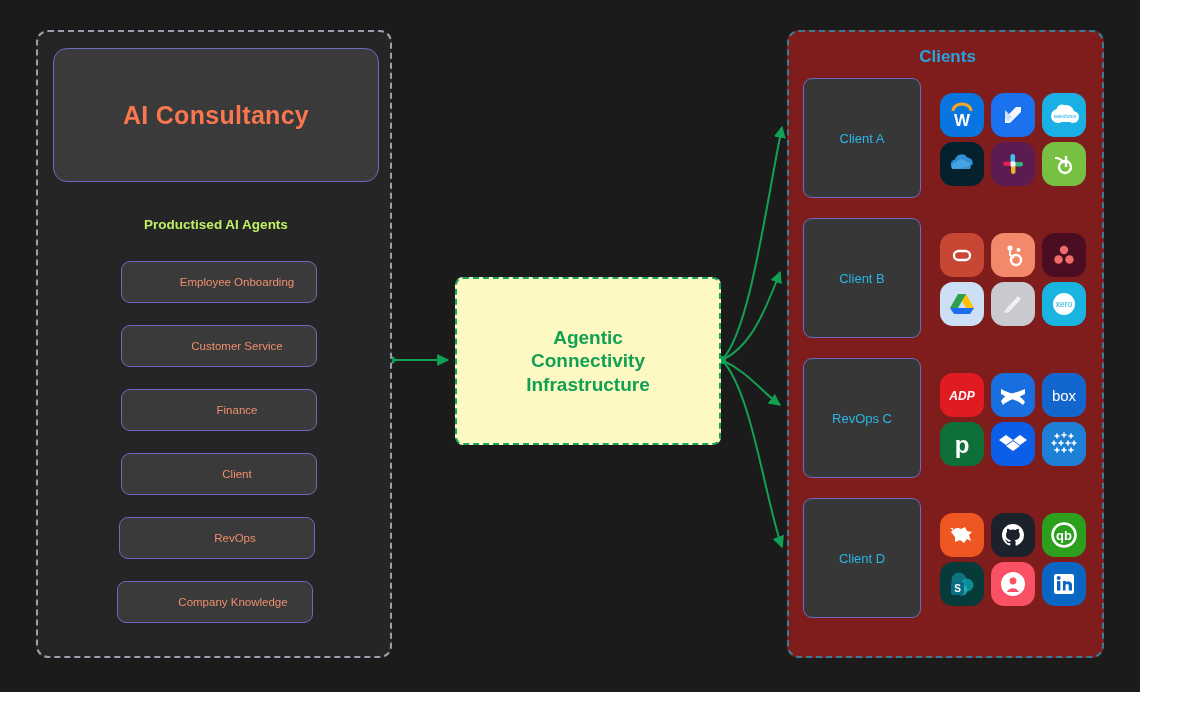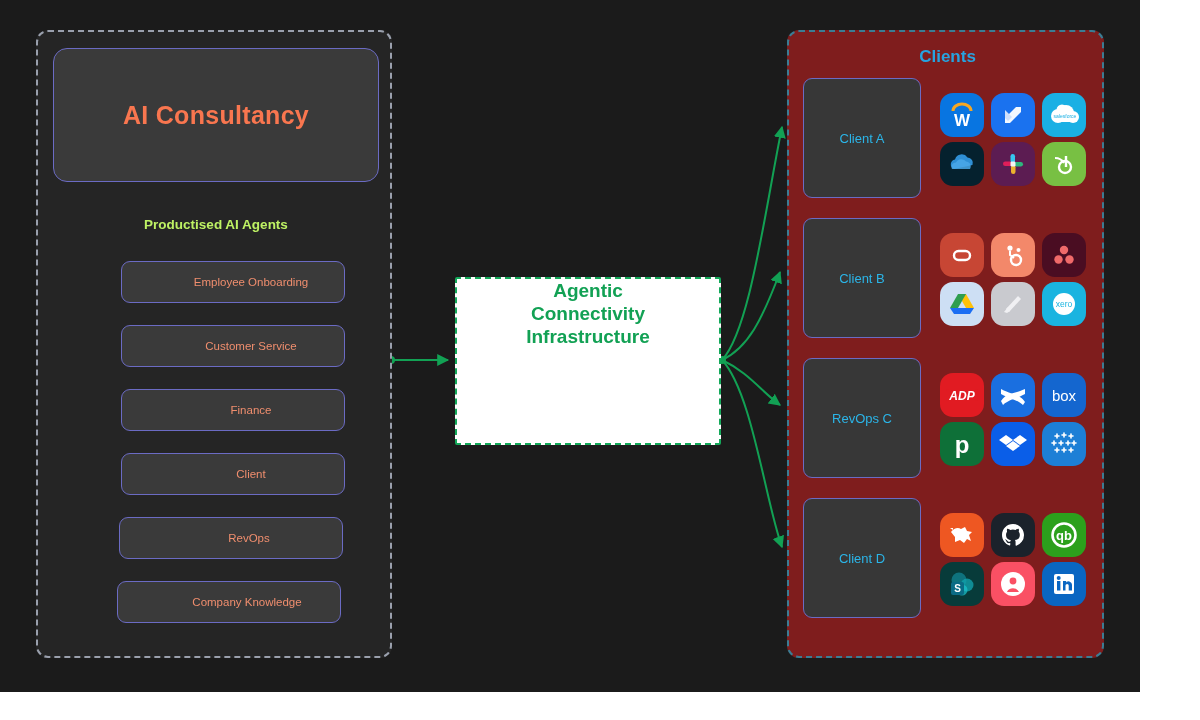--- a/index.html
+++ b/index.html
@@ -47,21 +47,21 @@
     left: 0; top: 185px;
     width: 356px;
     text-align: center;
     color: #bef264;
     font-size: 13.5px;
     font-weight: bold;
   }
   .agent-item {
     position: absolute;
     left: 83px;
-    width: 224px; height: 42px;
+    width: 196px; height: 42px;
     background: #3a3a3a;
     border: 1px solid #6b6bc4;
     border-radius: 9px;
     box-sizing: border-box;
     display: flex; align-items: center; justify-content: center;
     color: #f08e6e;
     font-size: 11.5px;
     padding-left: 36px;
   }
   .agent-item.a0 { top: 229px; }
@@ -69,25 +69,25 @@
   .agent-item.a2 { top: 357px; }
   .agent-item.a3 { top: 421px; }
   .agent-item.a4 { top: 485px; left: 81px; }
   .agent-item.a5 { top: 549px; left: 79px; }
 
   
   #aci-node {
     position: absolute;
     left: 455px; top: 277px;
     width: 266px; height: 168px;
-    background: #ffffff;
+    background: #fef9c3;
     border: 2px dashed #14a95a;
-    border-radius: 2px;
-    box-sizing: border-box;
-    display: flex; justify-content: center;
+    border-radius: 8px;
+    box-sizing: border-box;
+    display: flex; align-items: center; justify-content: center;
     text-align: center;
   }
   #aci-node .label {
     color: #12a154;
     font-size: 19px;
     font-weight: bold;
     line-height: 1.22;
     white-space: pre-line;
   }
 

